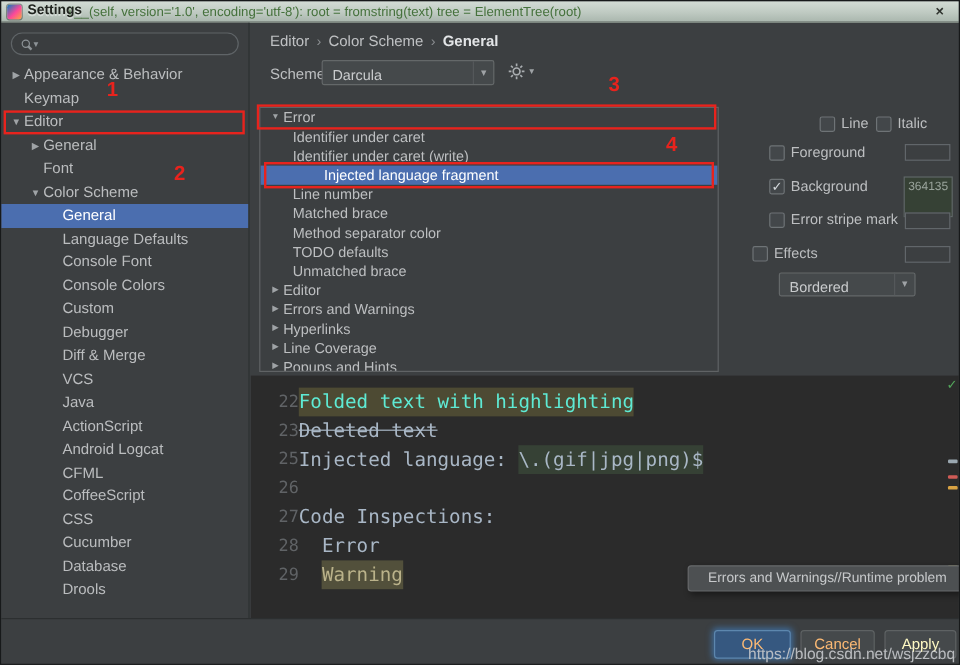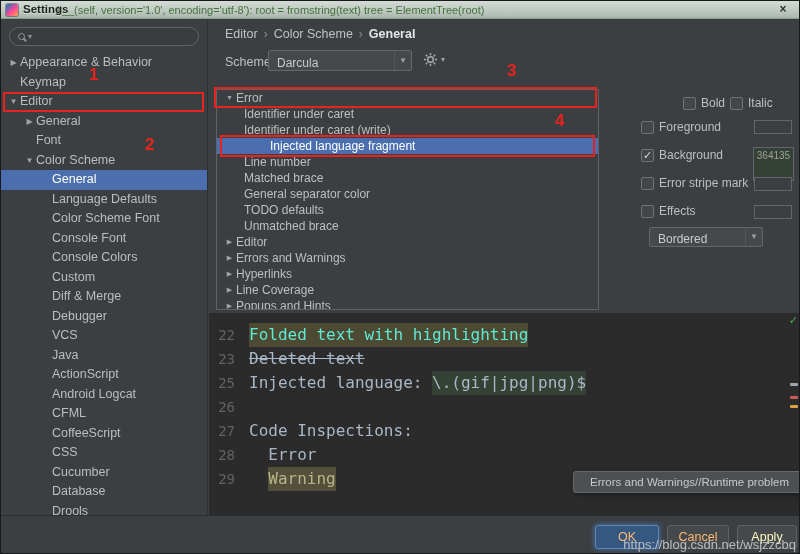--- a/index.html
+++ b/index.html
@@ -55,29 +55,29 @@
   .cbbox{width:13px;height:13px;border:1px solid #6e7376;background:#43474a;border-radius:2px;position:relative;flex:none;}
   .cbbox .chk{position:absolute;left:1px;top:-1px;font-size:11px;color:#d4d8db;}
   .swatch{position:absolute;width:38px;height:14px;background:#3c3f41;border:1px solid #61666a;cursor:pointer;}
   .vbox{position:absolute;left:752px;top:146px;width:41px;height:34px;background:#364135;border:1px solid #61666a;color:#9aa49c;font-size:10px;text-align:center;line-height:15px;cursor:pointer;}
   .bordered-combo{left:648px;top:226px;width:114px;height:20px;}
   .cb-bold{left:682px;top:95px;}
   .cb-italic{left:729px;top:95px;}
   .cb-fore{left:640px;top:119px;}
   .cb-back{left:640px;top:147px;}
   .cb-err{left:640px;top:175px;}
-  .cb-eff{left:640px;top:203px;}
+  .cb-eff{left:626px;top:203px;}
   .sw-fore{left:753px;top:119px;}
   .sw-err{left:753px;top:176px;}
   .sw-eff{left:753px;top:204px;}
 
   
   .preview{position:absolute;left:208px;top:312px;width:592px;height:202px;background:#2b2b2b;overflow:hidden;font-family:"DejaVu Sans Mono",monospace;padding-top:10px;}
   .pline{display:flex;height:24px;line-height:24px;font-size:16px;white-space:pre;}
-  .lnum{width:40px;text-align:right;padding-right:14px;color:#606366;font-size:14px;flex:none;}
+  .lnum{width:40px;text-align:right;padding-right:0;color:#606366;font-size:14px;flex:none;}
   .seg{white-space:pre;color:#a9b7c6;}
   .hl-fold{background:#4d4a33;color:#5eead4;}
   .del{text-decoration:line-through;}
   .tpl-var{color:#c8a0d8;}
   .injected{background:#364135;}
   .warn{background:#52503b;color:#bab28a;}
   .stripe{position:absolute;left:786px;top:312px;width:13px;height:202px;}
   .ok-check{position:absolute;right:2px;top:1px;font-size:11px;color:#53a65b;}
   .mark{position:absolute;right:2px;width:8px;height:3px;border-radius:1px;}
   .m1{top:70px;background:#9aa7b0;}
@@ -153,41 +153,37 @@
         <div class="srow lvl2 selected">
         <span class="tri"></span>
         <span class="lbl">General</span>
       </div>
         <div class="srow lvl2">
         <span class="tri"></span>
         <span class="lbl">Language Defaults</span>
       </div>
         <div class="srow lvl2">
         <span class="tri"></span>
-        <span class="lbl">Color Scheme Font</span>
-      </div>
-        <div class="srow lvl2">
-        <span class="tri"></span>
         <span class="lbl">Console Font</span>
       </div>
         <div class="srow lvl2">
         <span class="tri"></span>
         <span class="lbl">Console Colors</span>
       </div>
         <div class="srow lvl2">
         <span class="tri"></span>
         <span class="lbl">Custom</span>
       </div>
         <div class="srow lvl2">
         <span class="tri"></span>
+        <span class="lbl">Debugger</span>
+      </div>
+        <div class="srow lvl2">
+        <span class="tri"></span>
         <span class="lbl">Diff &amp; Merge</span>
-      </div>
-        <div class="srow lvl2">
-        <span class="tri"></span>
-        <span class="lbl">Debugger</span>
       </div>
         <div class="srow lvl2">
         <span class="tri"></span>
         <span class="lbl">VCS</span>
       </div>
         <div class="srow lvl2">
         <span class="tri"></span>
         <span class="lbl">Java</span>
       </div>
         <div class="srow lvl2">
@@ -269,21 +265,21 @@
       <div class="orow lvl1">
       <span class="tri"></span>
       <span class="lbl">Line number</span>
     </div>
       <div class="orow lvl1">
       <span class="tri"></span>
       <span class="lbl">Matched brace</span>
     </div>
       <div class="orow lvl1">
       <span class="tri"></span>
-      <span class="lbl">General separator color</span>
+      <span class="lbl">Method separator color</span>
     </div>
       <div class="orow lvl1">
       <span class="tri"></span>
       <span class="lbl">TODO defaults</span>
     </div>
       <div class="orow lvl1">
       <span class="tri"></span>
       <span class="lbl">Unmatched brace</span>
     </div>
       <div class="orow lvl0">
@@ -303,21 +299,21 @@
       <span class="lbl">Line Coverage</span>
     </div>
       <div class="orow lvl0">
       <span class="tri">▶</span>
       <span class="lbl">Popups and Hints</span>
     </div>
     </div>
 
   <span class="cbgroup cb-bold">
     <span class="cbbox"></span>
-    <span>Bold</span>
+    <span>Line</span>
   </span>
   <span class="cbgroup cb-italic">
     <span class="cbbox"></span>
     <span>Italic</span>
   </span>
   <span class="cbgroup cb-fore">
     <span class="cbbox"></span>
     <span>Foreground</span>
   </span>
   <span class="swatch sw-fore"></span>

